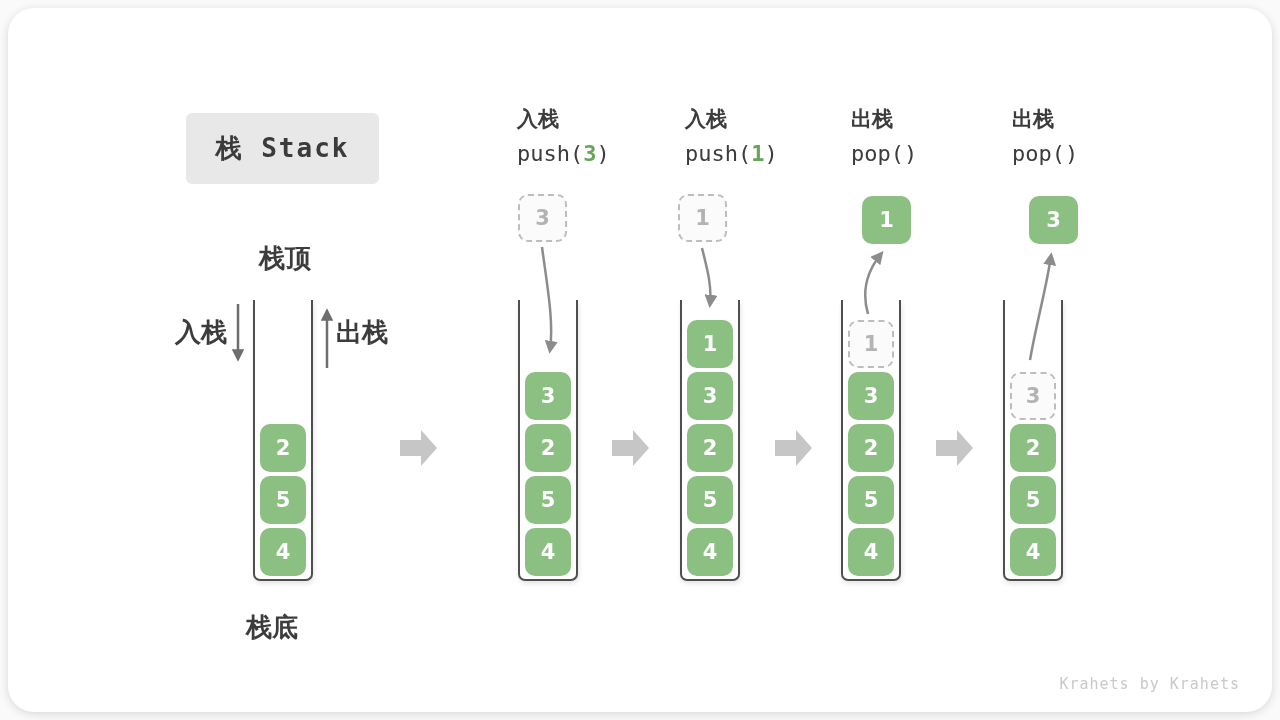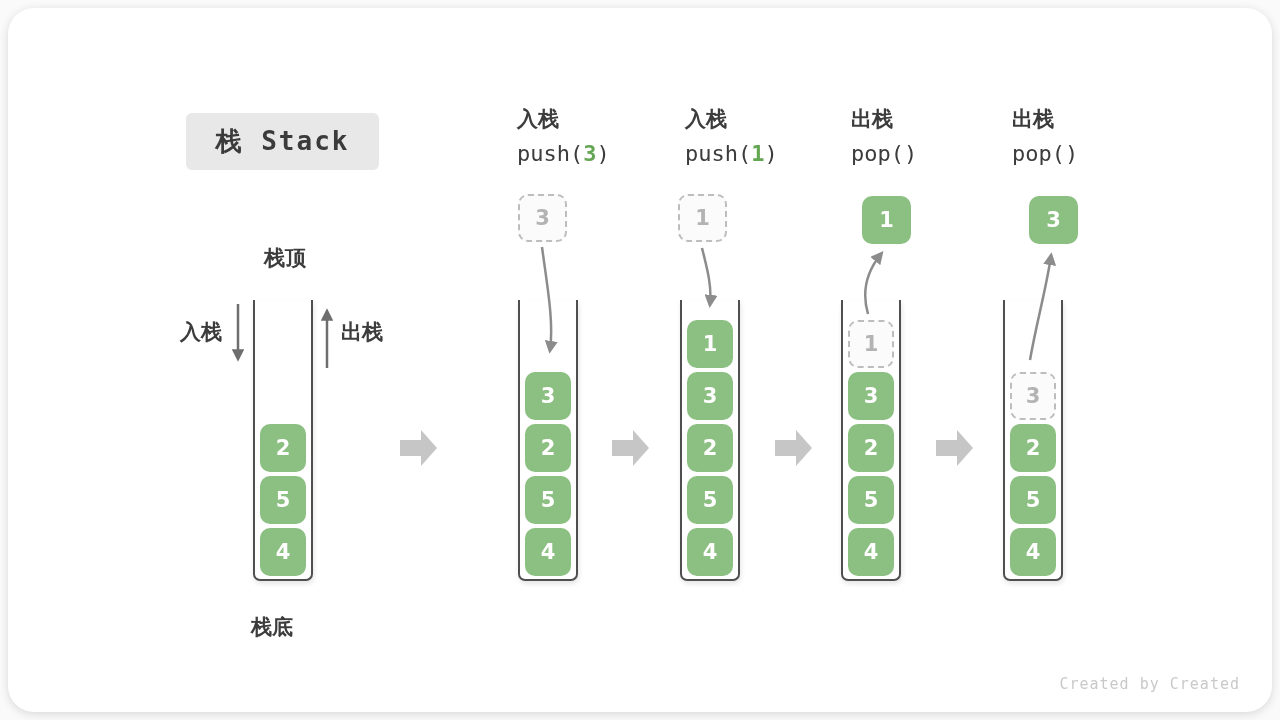--- a/index.html
+++ b/index.html
@@ -2,33 +2,33 @@
 <html><head>
 <meta charset="utf-8">
 <style>
   html,body { margin:0; padding:0; background:#fafafa; }
   .canvas { position:relative; width:1280px; height:720px; overflow:hidden;
             font-family:"DejaVu Sans", sans-serif; }
   .card { position:absolute; left:8px; top:8px; right:8px; bottom:8px;
           background:#ffffff; border-radius:26px;
           box-shadow:0 2px 10px rgba(0,0,0,0.14); }
 
-  .title-box { position:absolute; left:186px; top:113px; width:193px; height:57px;
+  .title-box { position:absolute; left:186px; top:113px; width:193px; height:71px;
                background:#e8e8e8; border-radius:6px; display:flex; align-items:center;
                justify-content:center; font-size:26px; font-weight:bold; color:#3b3b3b;
                font-family:"DejaVu Sans Mono","DejaVu Sans",monospace; letter-spacing:2px; }
 
   .op { position:absolute; top:106px; }
   .op-label { font-size:21px; font-weight:bold; color:#3c3c3c; line-height:26px;
               margin-bottom:8px; }
   .op-code { font-family:"DejaVu Sans Mono",monospace; font-size:22px; color:#3c3c3c;
              line-height:28px; }
   .op-code .arg { color:#64a653; font-weight:bold; }
 
-  .side-label { position:absolute; transform:translate(-50%,-50%); font-size:21px;
+  .side-label { position:absolute; transform:translate(-50%,-50%); font-size:26px;
                 font-weight:bold; color:#3c3c3c; white-space:nowrap; }
 
   .stack { position:absolute; top:300px; width:60px; height:281px; box-sizing:border-box;
            border-left:2px solid #4f4f4f; border-right:2px solid #4f4f4f;
            border-bottom:2px solid #4f4f4f; border-radius:0 0 7px 7px;
            background:#ffffff; box-shadow:1px 3px 5px rgba(0,0,0,0.10); }
   .sblock { position:absolute; left:5px; width:46px; height:48px; border-radius:10px;
             background:#8cbf82; color:#ffffff; font-size:21px; font-weight:bold;
             display:flex; align-items:center; justify-content:center; box-sizing:border-box; }
   .sblock.ghost { background:#fbfbfb; border:2px dashed #bdbdbd; color:#b3b3b3; }
@@ -131,14 +131,14 @@
     <path d="M702,248 C707,268 712,286 710,304" stroke="#8c8c8c" stroke-width="2.5" fill="none" marker-end="url(#mGray)"></path>
     <path d="M868,314 C861,290 868,270 881,254" stroke="#8c8c8c" stroke-width="2.5" fill="none" marker-end="url(#mGray)"></path>
     <path d="M1030,360 C1037,320 1046,290 1051,256" stroke="#8c8c8c" stroke-width="2.5" fill="none" marker-end="url(#mGray)"></path>
 
     <polygon points="400,440 421,440 421,430 437,448 421,466 421,456 400,456" fill="#c6c6c6"></polygon>
     <polygon points="612,440 633,440 633,430 649,448 633,466 633,456 612,456" fill="#c6c6c6"></polygon>
     <polygon points="775,440 796,440 796,430 812,448 796,466 796,456 775,456" fill="#c6c6c6"></polygon>
     <polygon points="936,440 957,440 957,430 973,448 957,466 957,456 936,456" fill="#c6c6c6"></polygon>
   </svg>
 
-  <div class="watermark">Created by Created</div>
+  <div class="watermark">Krahets by Krahets</div>
 </div>
 
 </body></html>

